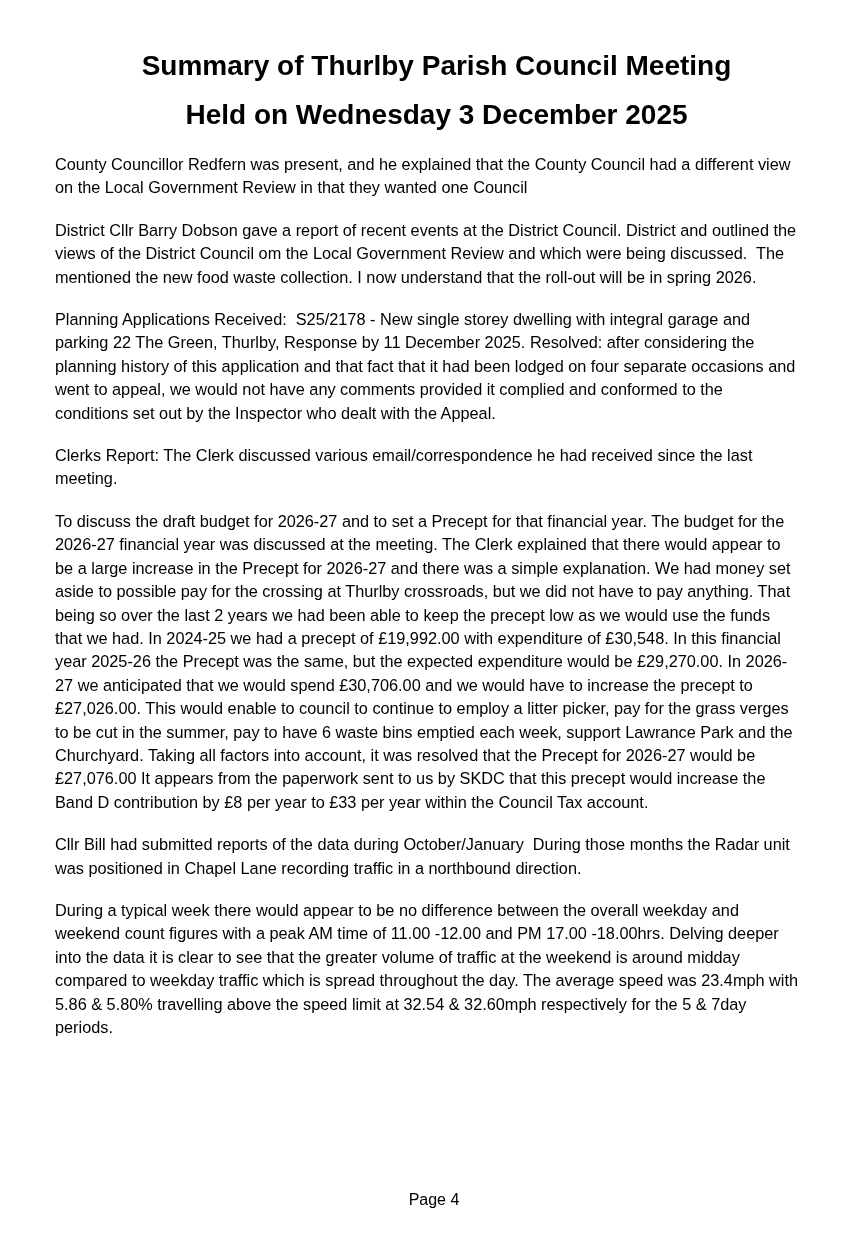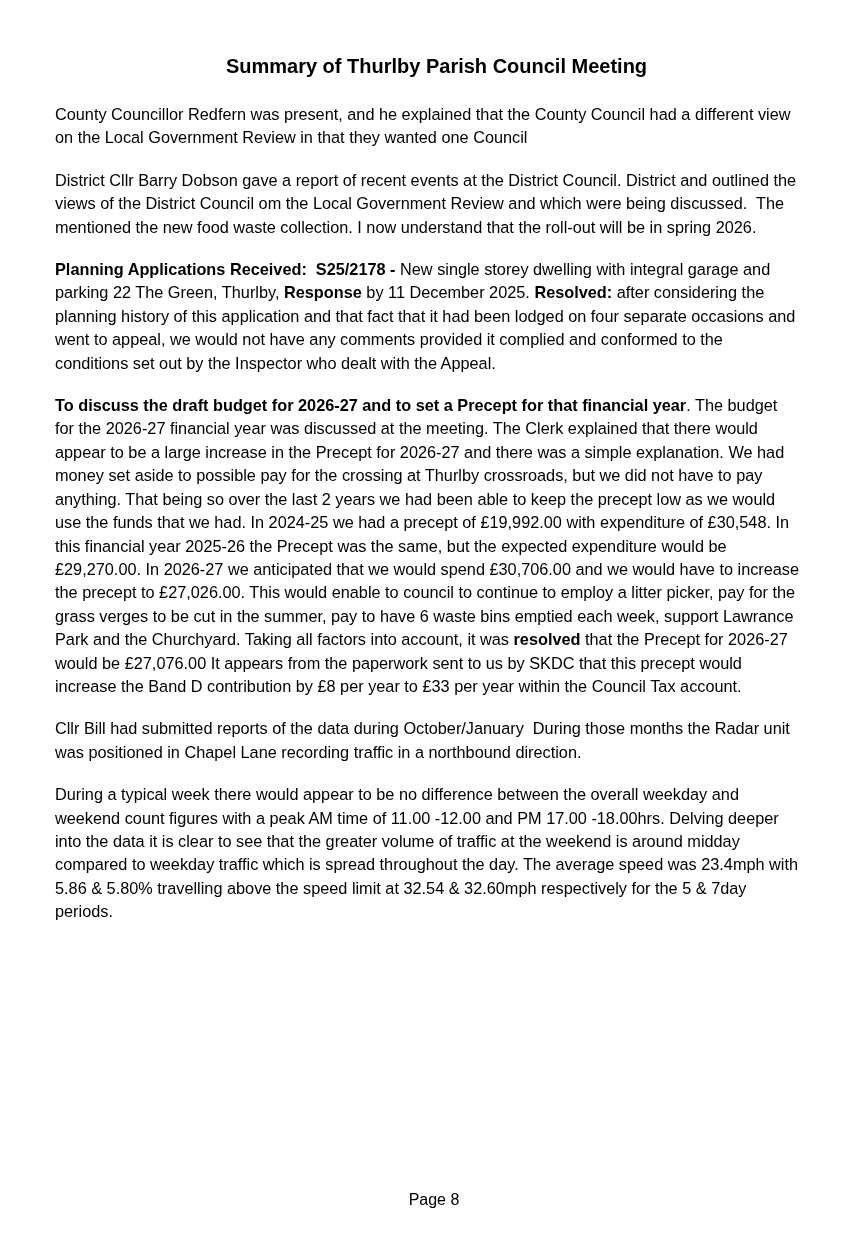--- a/index.html
+++ b/index.html
@@ -15,55 +15,57 @@
     color: #000000;
     overflow: hidden;
   }
   .doc {
     padding: 54px 50px 0 55px;
     box-sizing: border-box;
   }
   .title, .subtitle {
     text-align: center;
     font-weight: bold;
-    font-size: 20px;
+    font-size: 28px;
     line-height: 24px;
     margin: 0 0 25px 0;
     letter-spacing: 0;
   }
   .subtitle {
     margin-bottom: 26px;
   }
   .body-text p {
     font-size: 16.3px;
     line-height: 23.4px;
     margin: 0 18px 19px 0;
     white-space: pre-wrap;
   }
   .body-text .b {
-    font-weight: bold;
+    font-weight: normal;
   }
   .page-footer {
     position: absolute;
     left: 0;
     right: 0;
     bottom: 26px;
     text-align: center;
     font-size: 16px;
     line-height: 18px;
   }
 </style>
 </head>
 <body>
 
 <div class="doc">
   <h1 class="title">Summary of Thurlby Parish Council Meeting</h1>
+  <h2 class="subtitle">Held on Wednesday 3 December 2025</h2>
   <div class="body-text" id="paragraphs">
       <p><span>County Councillor Redfern was present, and he explained that the County Council had a different view on the Local Government Review in that they wanted one Council</span></p>
       <p><span>District Cllr Barry Dobson gave a report of recent events at the District Council. District and outlined the views of the District Council om the Local Government Review and which were being discussed.  The mentioned the new food waste collection. I now understand that the roll-out will be in spring 2026.</span></p>
       <p><span class="b">Planning Applications Received:  S25/2178 - </span><span>New single storey dwelling with integral garage and parking 22 The Green, Thurlby, </span><span class="b">Response</span><span> by 11 December 2025. </span><span class="b">Resolved:</span><span> after considering the planning history of this application and that fact that it had been lodged on four separate occasions and went to appeal, we would not have any comments provided it complied and conformed to the conditions set out by the Inspector who dealt with the Appeal.</span></p>
+      <p><span class="b">Clerks Report:</span><span> The Clerk discussed various email/correspondence he had received since the last meeting.</span></p>
       <p><span class="b">To discuss the draft budget for 2026-27 and to set a Precept for that financial year</span><span>. The budget for the 2026-27 financial year was discussed at the meeting. The Clerk explained that there would appear to be a large increase in the Precept for 2026-27 and there was a simple explanation. We had money set aside to possible pay for the crossing at Thurlby crossroads, but we did not have to pay anything. That being so over the last 2 years we had been able to keep the precept low as we would use the funds that we had. In 2024-25 we had a precept of £19,992.00 with expenditure of £30,548. In this financial year 2025-26 the Precept was the same, but the expected expenditure would be £29,270.00. In 2026-27 we anticipated that we would spend £30,706.00 and we would have to increase the precept to £27,026.00. This would enable to council to continue to employ a litter picker, pay for the grass verges to be cut in the summer, pay to have 6 waste bins emptied each week, support Lawrance Park and the Churchyard. Taking all factors into account, it was </span><span class="b">resolved</span><span> that the Precept for 2026-27 would be £27,076.00 It appears from the paperwork sent to us by SKDC that this precept would increase the Band D contribution by £8 per year to £33 per year within the Council Tax account.</span></p>
       <p><span>Cllr Bill had submitted reports of the data during October/January  During those months the Radar unit was positioned in Chapel Lane recording traffic in a northbound direction.</span></p>
       <p><span>During a typical week there would appear to be no difference between the overall weekday and weekend count figures with a peak AM time of 11.00 -12.00 and PM 17.00 -18.00hrs. Delving deeper into the data it is clear to see that the greater volume of traffic at the weekend is around midday compared to weekday traffic which is spread throughout the day. The average speed was 23.4mph with 5.86 &amp; 5.80% travelling above the speed limit at 32.54 &amp; 32.60mph respectively for the 5 &amp; 7day periods.</span></p>
     </div>
 </div>
 
-<div class="page-footer">Page 8</div>
+<div class="page-footer">Page 4</div>
 
 </body></html>

